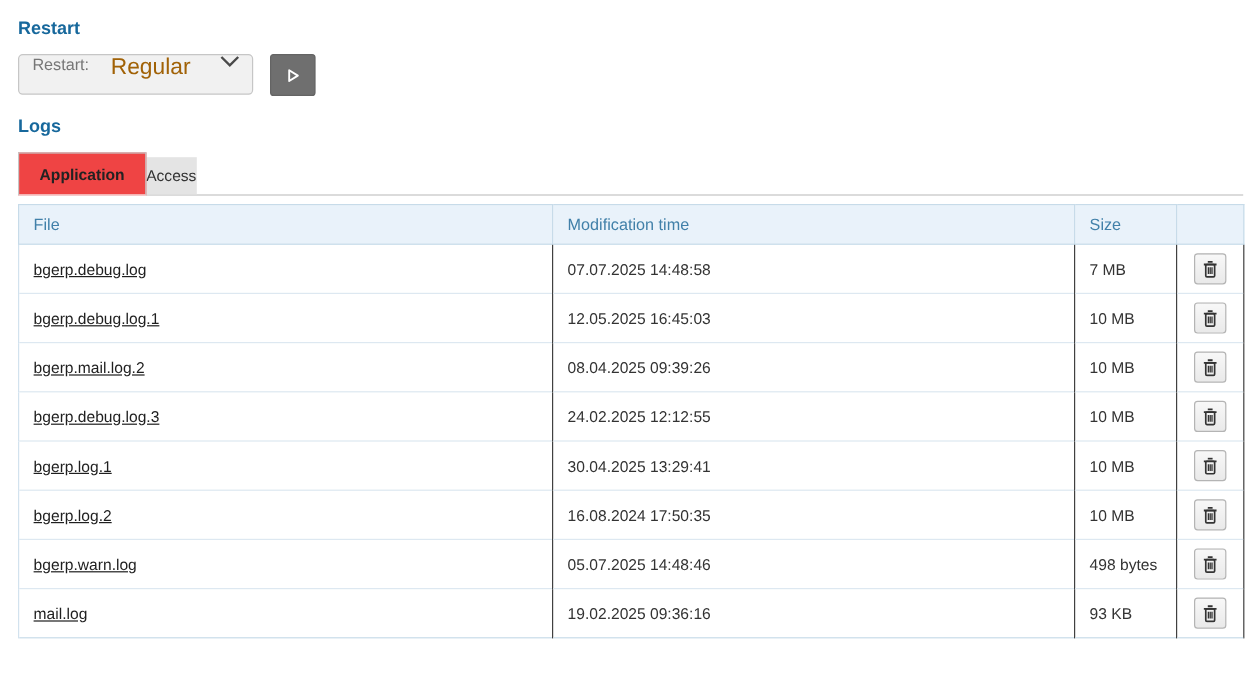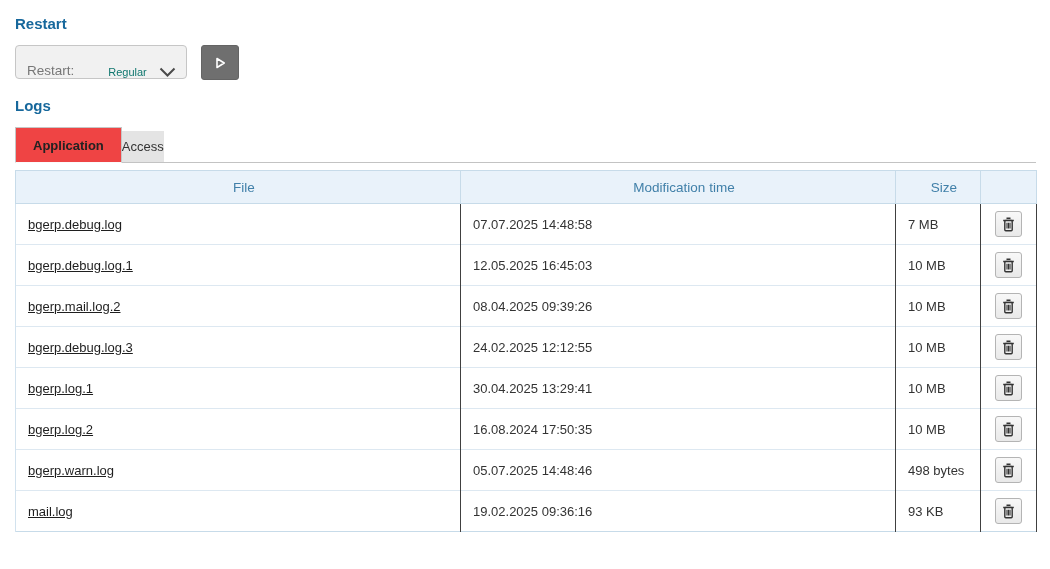--- a/index.html
+++ b/index.html
@@ -17,30 +17,30 @@
   .section-title {
     font-size: 15px;
     font-weight: bold;
     color: #17689c;
     margin-bottom: 13px;
   }
 
   
   .controls { display: flex; align-items: flex-start; gap: 14px; margin-bottom: 17px; }
   .dropdown {
-    display: inline-flex; align-items: flex-end;
+    display: inline-flex; align-items: flex-start;
     height: 34px; padding: 0 10px 0 11px;
     background: #f1f1f1;
     border: 1px solid #c6c6c6;
     border-radius: 4px;
     cursor: pointer;
-    gap: 6px;
+    gap: 18px;
   }
   .dropdown .dd-label { color: #767676; font-size: 13.5px; }
-  .dropdown .dd-value { color: #0f766e; font-size: 11px; margin-left: 28px; }
+  .dropdown .dd-value { color: #a16207; font-size: 19px; }
   .dropdown .chev { margin-left: 6px; display: inline-flex; }
   .run-btn {
     width: 38px; height: 35px;
     background: #6f6f6f;
     border: 1px solid #646464;
     border-radius: 3px;
     display: inline-flex; align-items: center; justify-content: center;
     cursor: pointer;
   }
 
@@ -78,21 +78,21 @@
     width: 1021px;
     border-collapse: collapse;
     table-layout: fixed;
     border: 1px solid #c7dbe9;
   }
   table.logs th {
     background: #e9f2fa;
     color: #4180a9;
     font-weight: normal;
     font-size: 13.5px;
-    text-align: center;
+    text-align: left;
     height: 33px;
     padding: 0 0 0 12px;
     border: 1px solid #c7dbe9;
   }
   table.logs td {
     height: 41px;
     padding: 0 0 0 12px;
     border-left: 1px solid #d2e2ee;
     border-right: 1px solid #404040;
     border-top: 1px solid #dde8f1;

